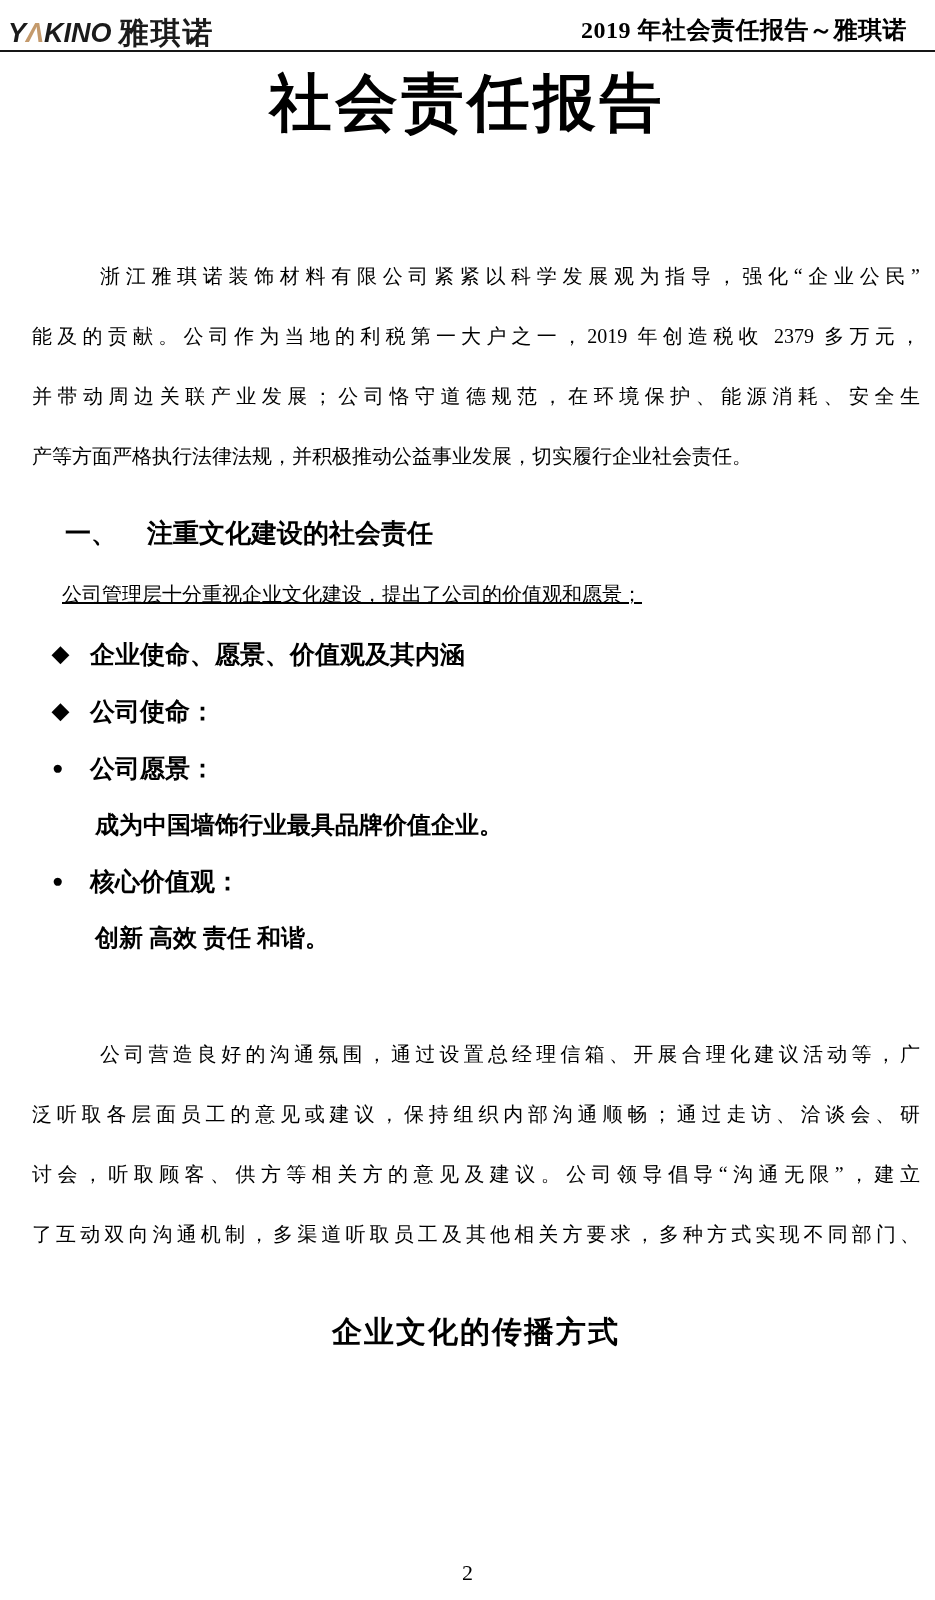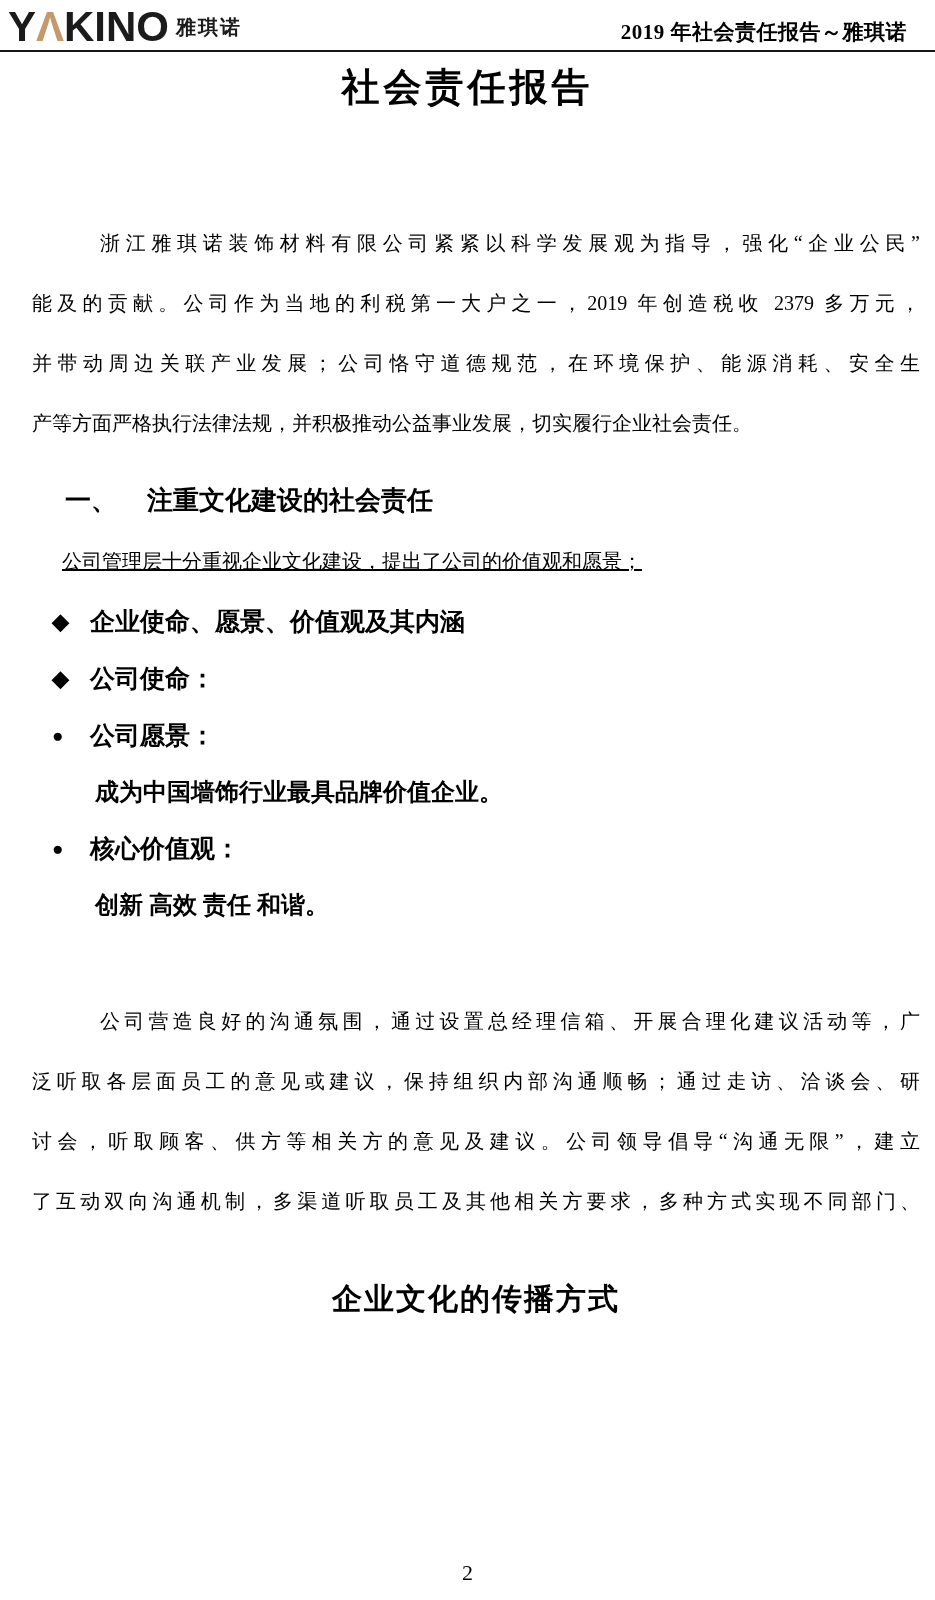--- a/index.html
+++ b/index.html
@@ -20,45 +20,46 @@
     padding: 4px 28px 2px 8px;
     border-bottom: 2px solid #161616;
     display: flex;
     justify-content: space-between;
     align-items: flex-end;
   }
   .logo { display: flex; align-items: center; gap: 7px; }
   .logo-latin {
     font-family: "Liberation Sans", sans-serif;
     font-weight: bold;
-    font-size: 42px;
+    font-size: 27px;
     line-height: 1;
     letter-spacing: 0px;
     color: #1b1b1b;
+    font-style: italic;
   }
   .logo-a { font-weight: bold; }
   .logo-cjk {
     font-family: "Liberation Sans", sans-serif;
     font-weight: bold;
-    font-size: 20px;
+    font-size: 30px;
     line-height: 1;
     letter-spacing: 2px;
     color: #1b1b1b;
   }
   .header-title {
-    font-size: 21px;
+    font-size: 24px;
     font-weight: bold;
     padding-bottom: 2px;
     letter-spacing: 0.5px;
   }
   
   .title {
     margin: 10px 0 0 0;
     text-align: center;
-    font-size: 38px;
+    font-size: 62px;
     font-weight: bold;
     letter-spacing: 4px;
     line-height: 1.35;
   }
   
   .body { padding: 0 15px 0 32px; }
   .line {
     font-size: 20px;
     height: 60px;
     line-height: 60px;

